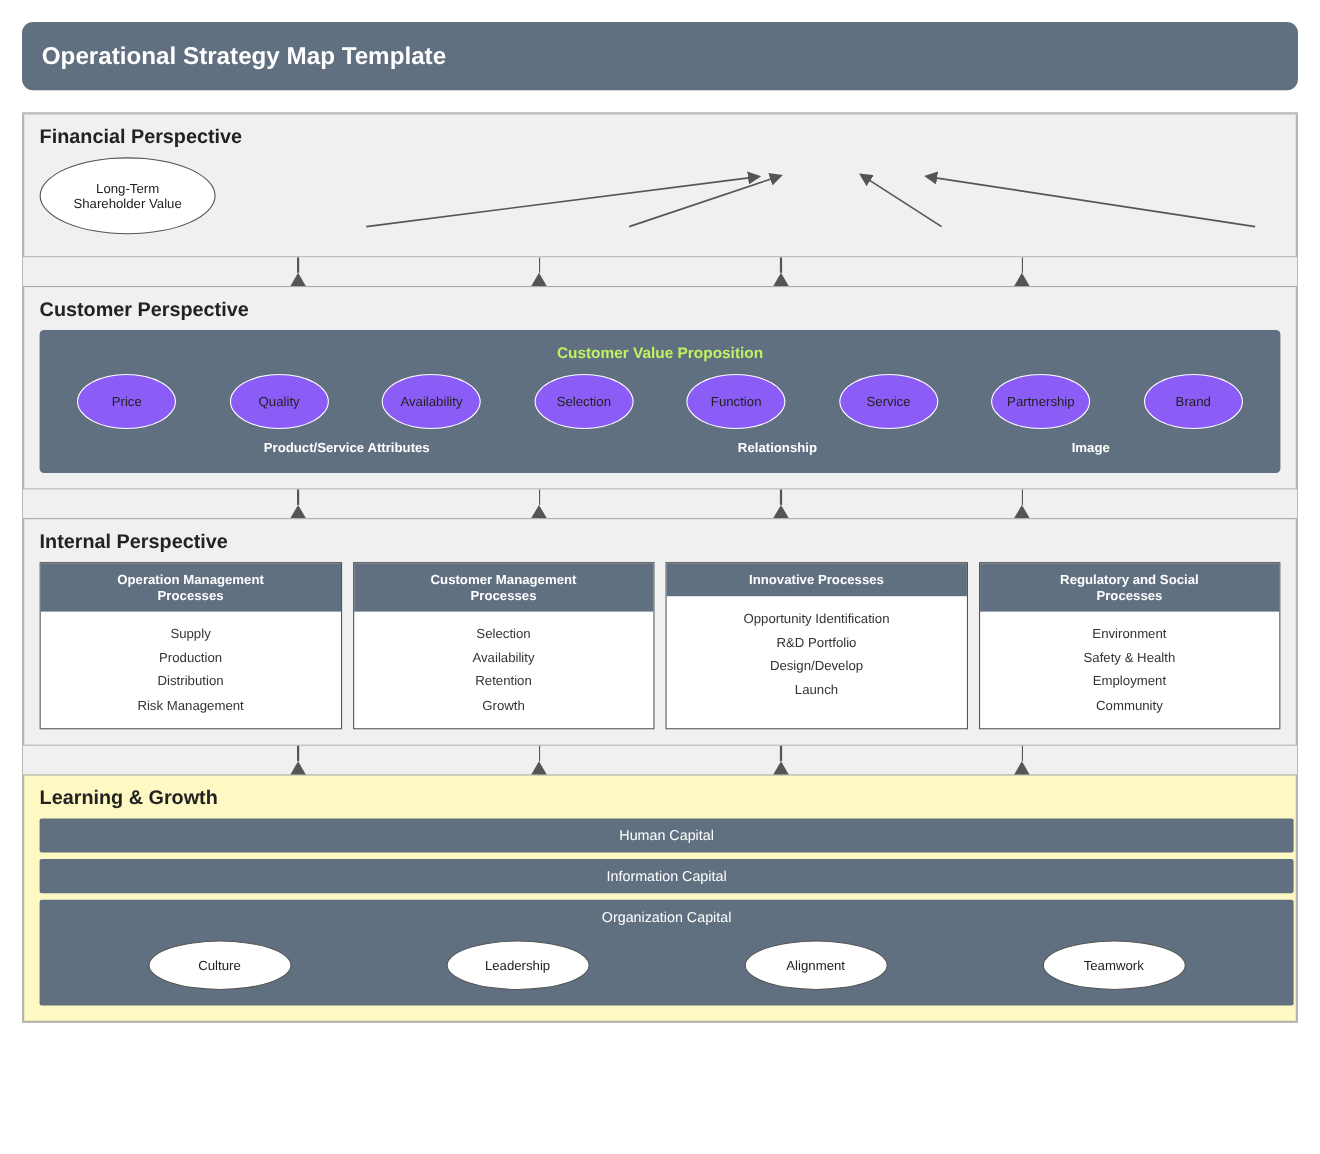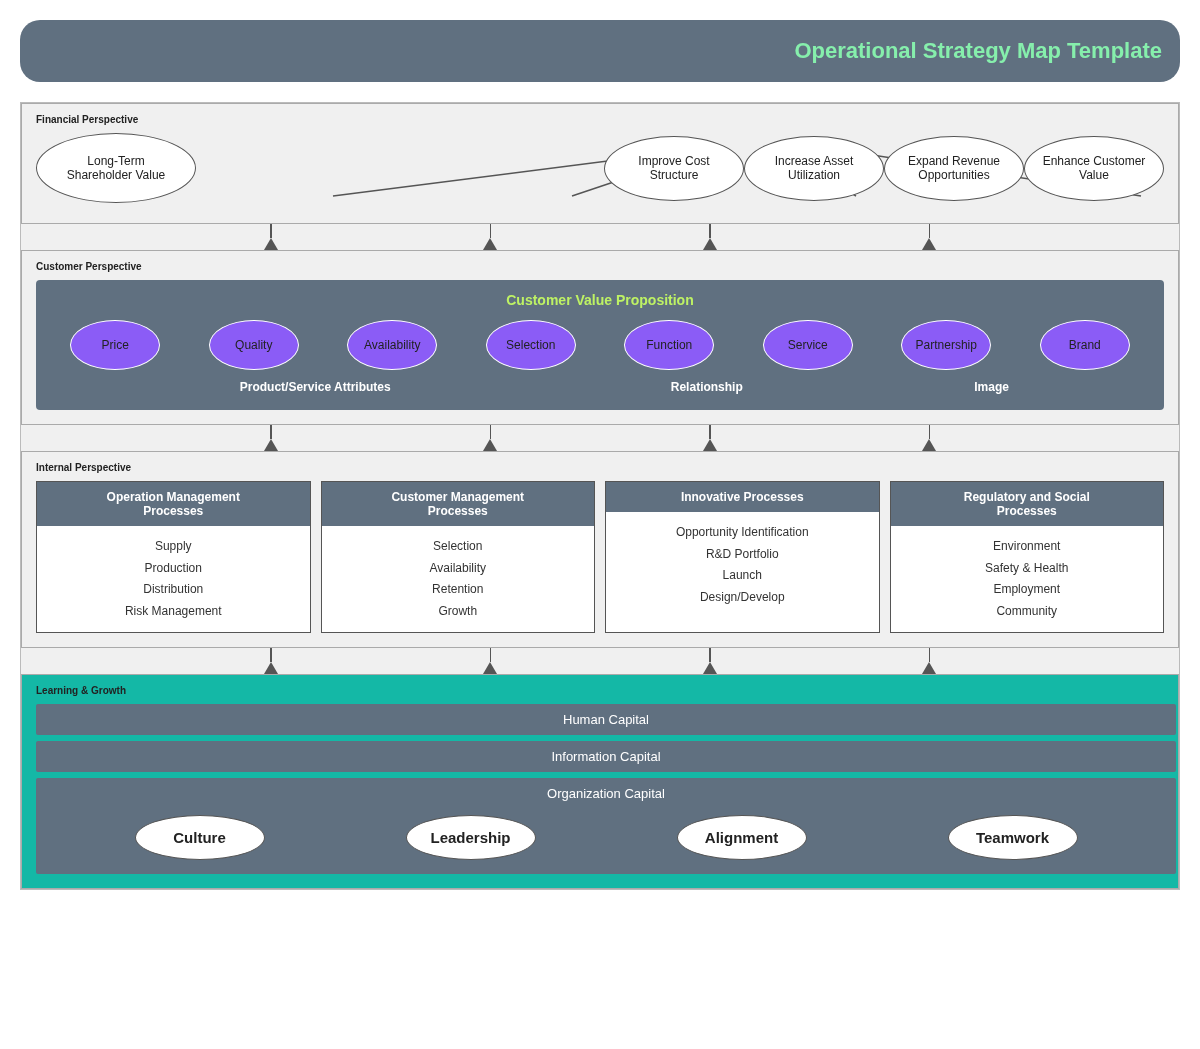--- a/index.html
+++ b/index.html
@@ -5,32 +5,32 @@
     * { box-sizing: border-box; margin: 0; padding: 0; }
     body {
       font-family: Arial, sans-serif;
       background: #fff;
       padding: 20px;
       width: 1200px;
     }
 
     .main-title {
       background: #607080;
-      color: #86efac;
+      color: #ffffff;
       font-size: 22px;
       font-weight: bold;
-      text-align: right;
+      text-align: left;
       padding: 18px;
-      border-radius: 20px;
+      border-radius: 10px;
       margin-bottom: 20px;
     }
 
     .perspective-label {
       font-weight: bold;
-      font-size: 10px;
+      font-size: 18px;
       color: #222;
       margin-bottom: 8px;
     }
 
     
     .financial-section {
       border: 1.5px solid #aaa;
       background: #f0f0f0;
       padding: 10px 14px 20px 14px;
     }
@@ -167,21 +167,21 @@
       padding: 10px 8px;
       font-size: 12px;
       color: #333;
       text-align: center;
       line-height: 1.8;
     }
 
     
     .lg-section {
       border: 1.5px solid #aaa;
-      background: #14b8a6;
+      background: #fef9c3;
       padding: 10px 2px 14px 14px;
     }
 
     .lg-bar {
       background: #607080;
       color: #fff;
       text-align: center;
       font-size: 13px;
       padding: 8px;
       margin-bottom: 6px;
@@ -197,23 +197,22 @@
 
     .org-oval {
       background: #fff;
       border: 1.5px solid #555;
       border-radius: 50%;
       width: 130px;
       height: 45px;
       display: flex;
       align-items: center;
       justify-content: center;
-      font-size: 15px;
+      font-size: 12px;
       color: #222;
-      font-weight: bold;
     }
 
     .arrow-up {
       width: 0;
       height: 0;
       border-left: 7px solid transparent;
       border-right: 7px solid transparent;
       border-bottom: 12px solid #555;
       position: relative;
     }
@@ -262,30 +261,20 @@
 
         <line x1="137" y1="55" x2="490" y2="10" stroke="#555" stroke-width="1.5" marker-end="url(#arrowhead)"></line>
 
         <line x1="376" y1="55" x2="510" y2="10" stroke="#555" stroke-width="1.5" marker-end="url(#arrowhead)"></line>
 
         <line x1="660" y1="55" x2="590" y2="10" stroke="#555" stroke-width="1.5" marker-end="url(#arrowhead)"></line>
 
         <line x1="945" y1="55" x2="650" y2="10" stroke="#555" stroke-width="1.5" marker-end="url(#arrowhead)"></line>
       </svg>
 
-      <div class="bottom-oval-row" style="margin-top:0;">
-        <div class="oval oval-sm" style="white-space:pre-line;text-align:center;">Improve Cost
-Structure</div>
-        <div class="oval oval-sm" style="white-space:pre-line;text-align:center;">Increase Asset
-Utilization</div>
-        <div class="oval oval-sm" style="white-space:pre-line;text-align:center;">Expand Revenue
-Opportunities</div>
-        <div class="oval oval-sm" style="white-space:pre-line;text-align:center;">Enhance Customer
-Value</div>
-      </div>
     </div>
   </div>
 
   <div style="display:flex; justify-content:space-around; padding:0 140px; height:26px; align-items:flex-end; background:#f0f0f0;">
     <div class="arrow-line-up">
         <div class="vert-line"></div>
         <div class="arrow-up"></div>
       </div>
     <div class="arrow-line-up">
         <div class="vert-line"></div>
@@ -370,22 +359,22 @@
           <div>Retention</div>
           <div>Growth</div>
         </div>
       </div>
 
       <div class="int-box">
         <div class="int-box-header" style="white-space:pre-line;">Innovative Processes</div>
         <div class="int-box-content">
           <div>Opportunity Identification</div>
           <div>R&amp;D Portfolio</div>
+          <div>Design/Develop</div>
           <div>Launch</div>
-          <div>Design/Develop</div>
         </div>
       </div>
 
       <div class="int-box">
         <div class="int-box-header" style="white-space:pre-line;">Regulatory and Social
 Processes</div>
         <div class="int-box-content">
           <div>Environment</div>
           <div>Safety &amp; Health</div>
           <div>Employment</div>

